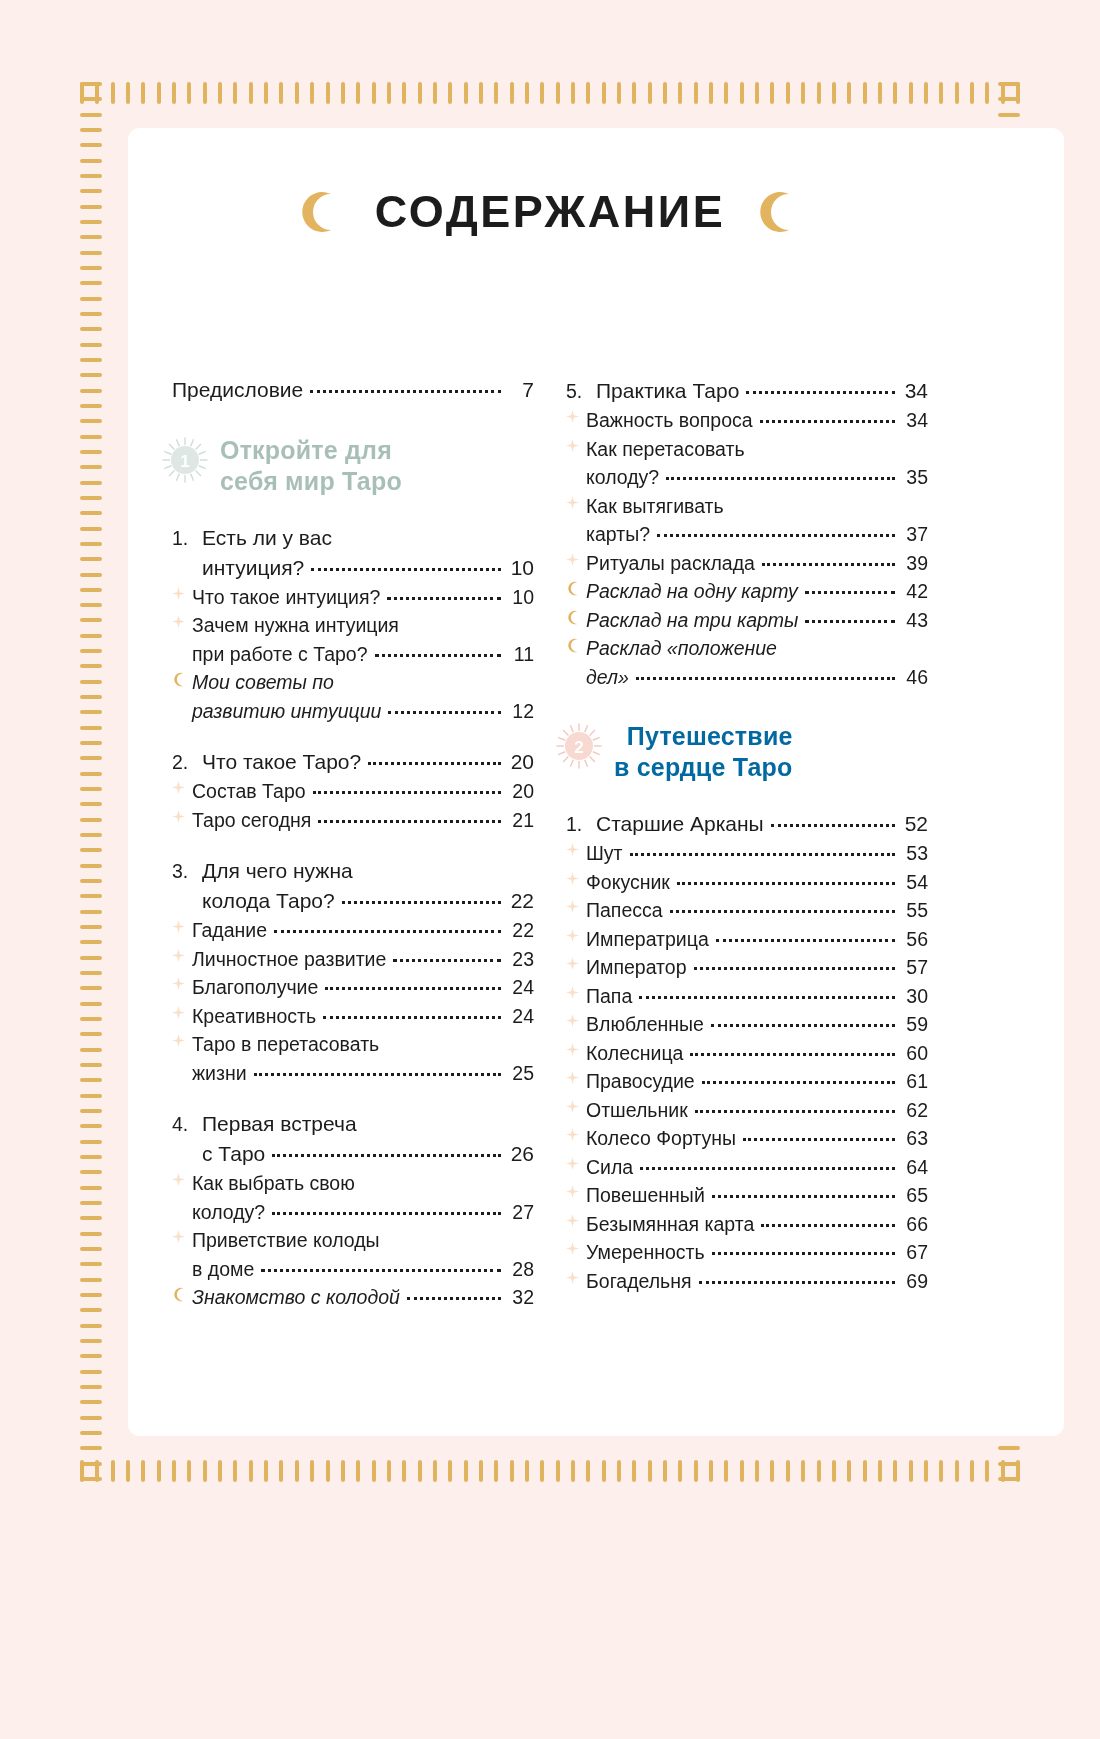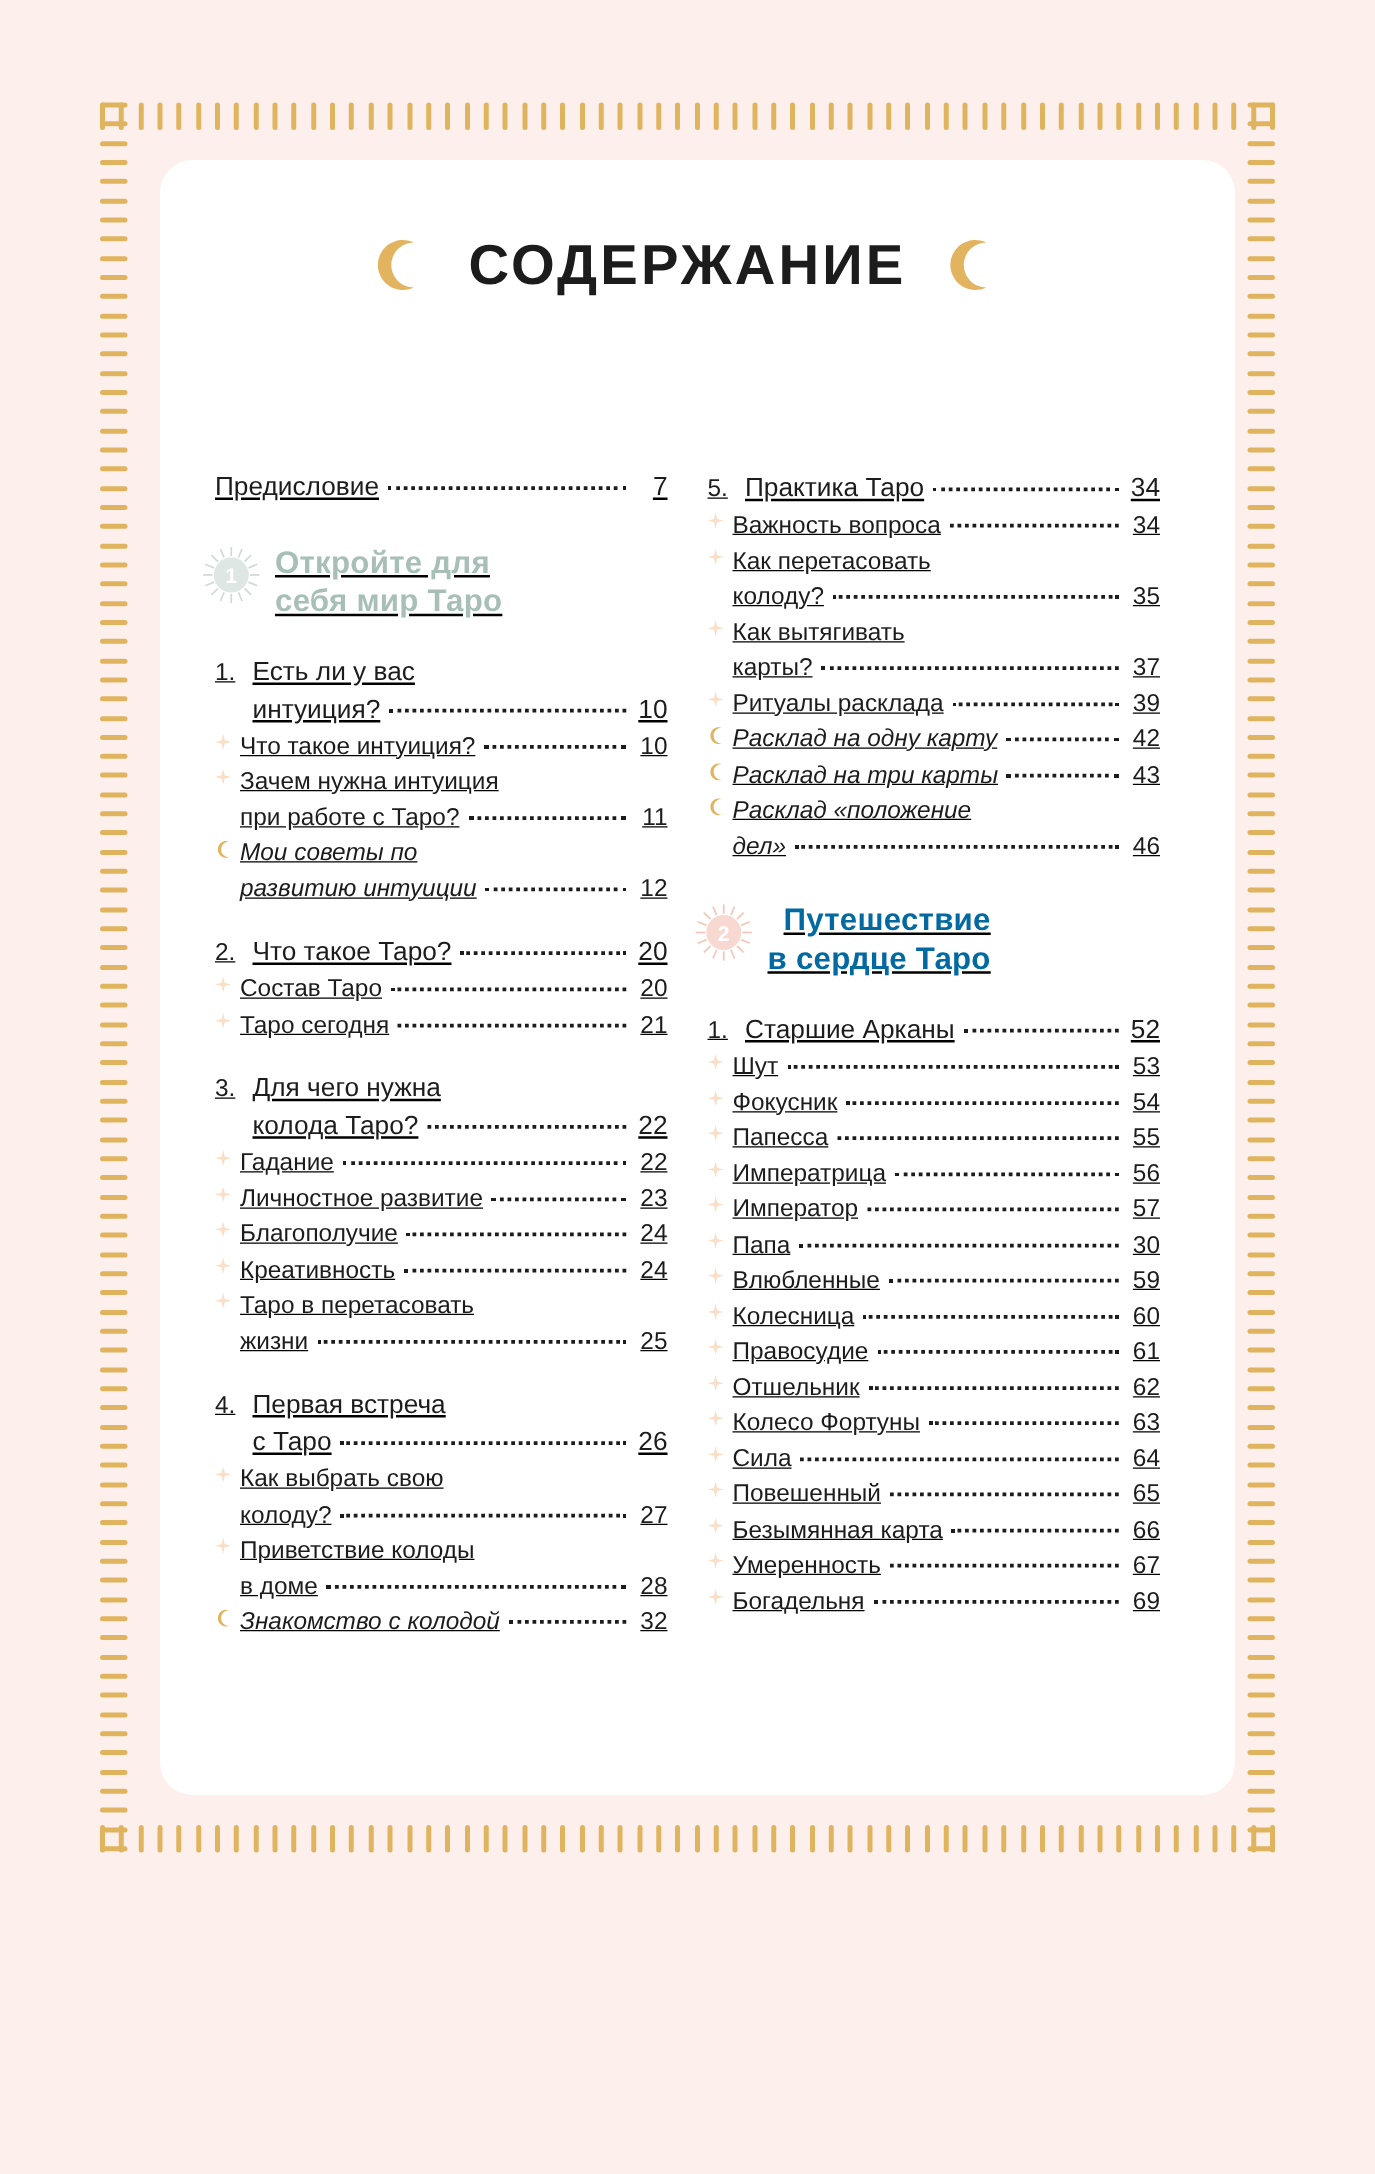--- a/index.html
+++ b/index.html
@@ -55,24 +55,24 @@
     width: 22px;
     background: #e0b45f;
     border-radius: 2px;
   }
 
   
   #card {
     position: absolute;
     left: 128px;
     top: 128px;
-    width: 860px;
+    width: 936px;
     height: 1308px;
     background: #ffffff;
-    border-radius: 26px;
+    border-radius: 12px;
   }
 
   
   #title-row {
     position: absolute;
     top: 58px;
     left: 0;
     width: 844px;
     display: flex;
     align-items: center;
@@ -93,21 +93,20 @@
   }
 
   
   #columns {
     position: absolute;
     top: 248px;
     left: 44px;
     width: 756px;
     display: flex;
     gap: 32px;
-    text-decoration: underline;
   }
   .col {
     width: 362px;
   }
 
   
   .toc-entry {
     display: flex;
     align-items: flex-start;
     font-size: 19.5px;

